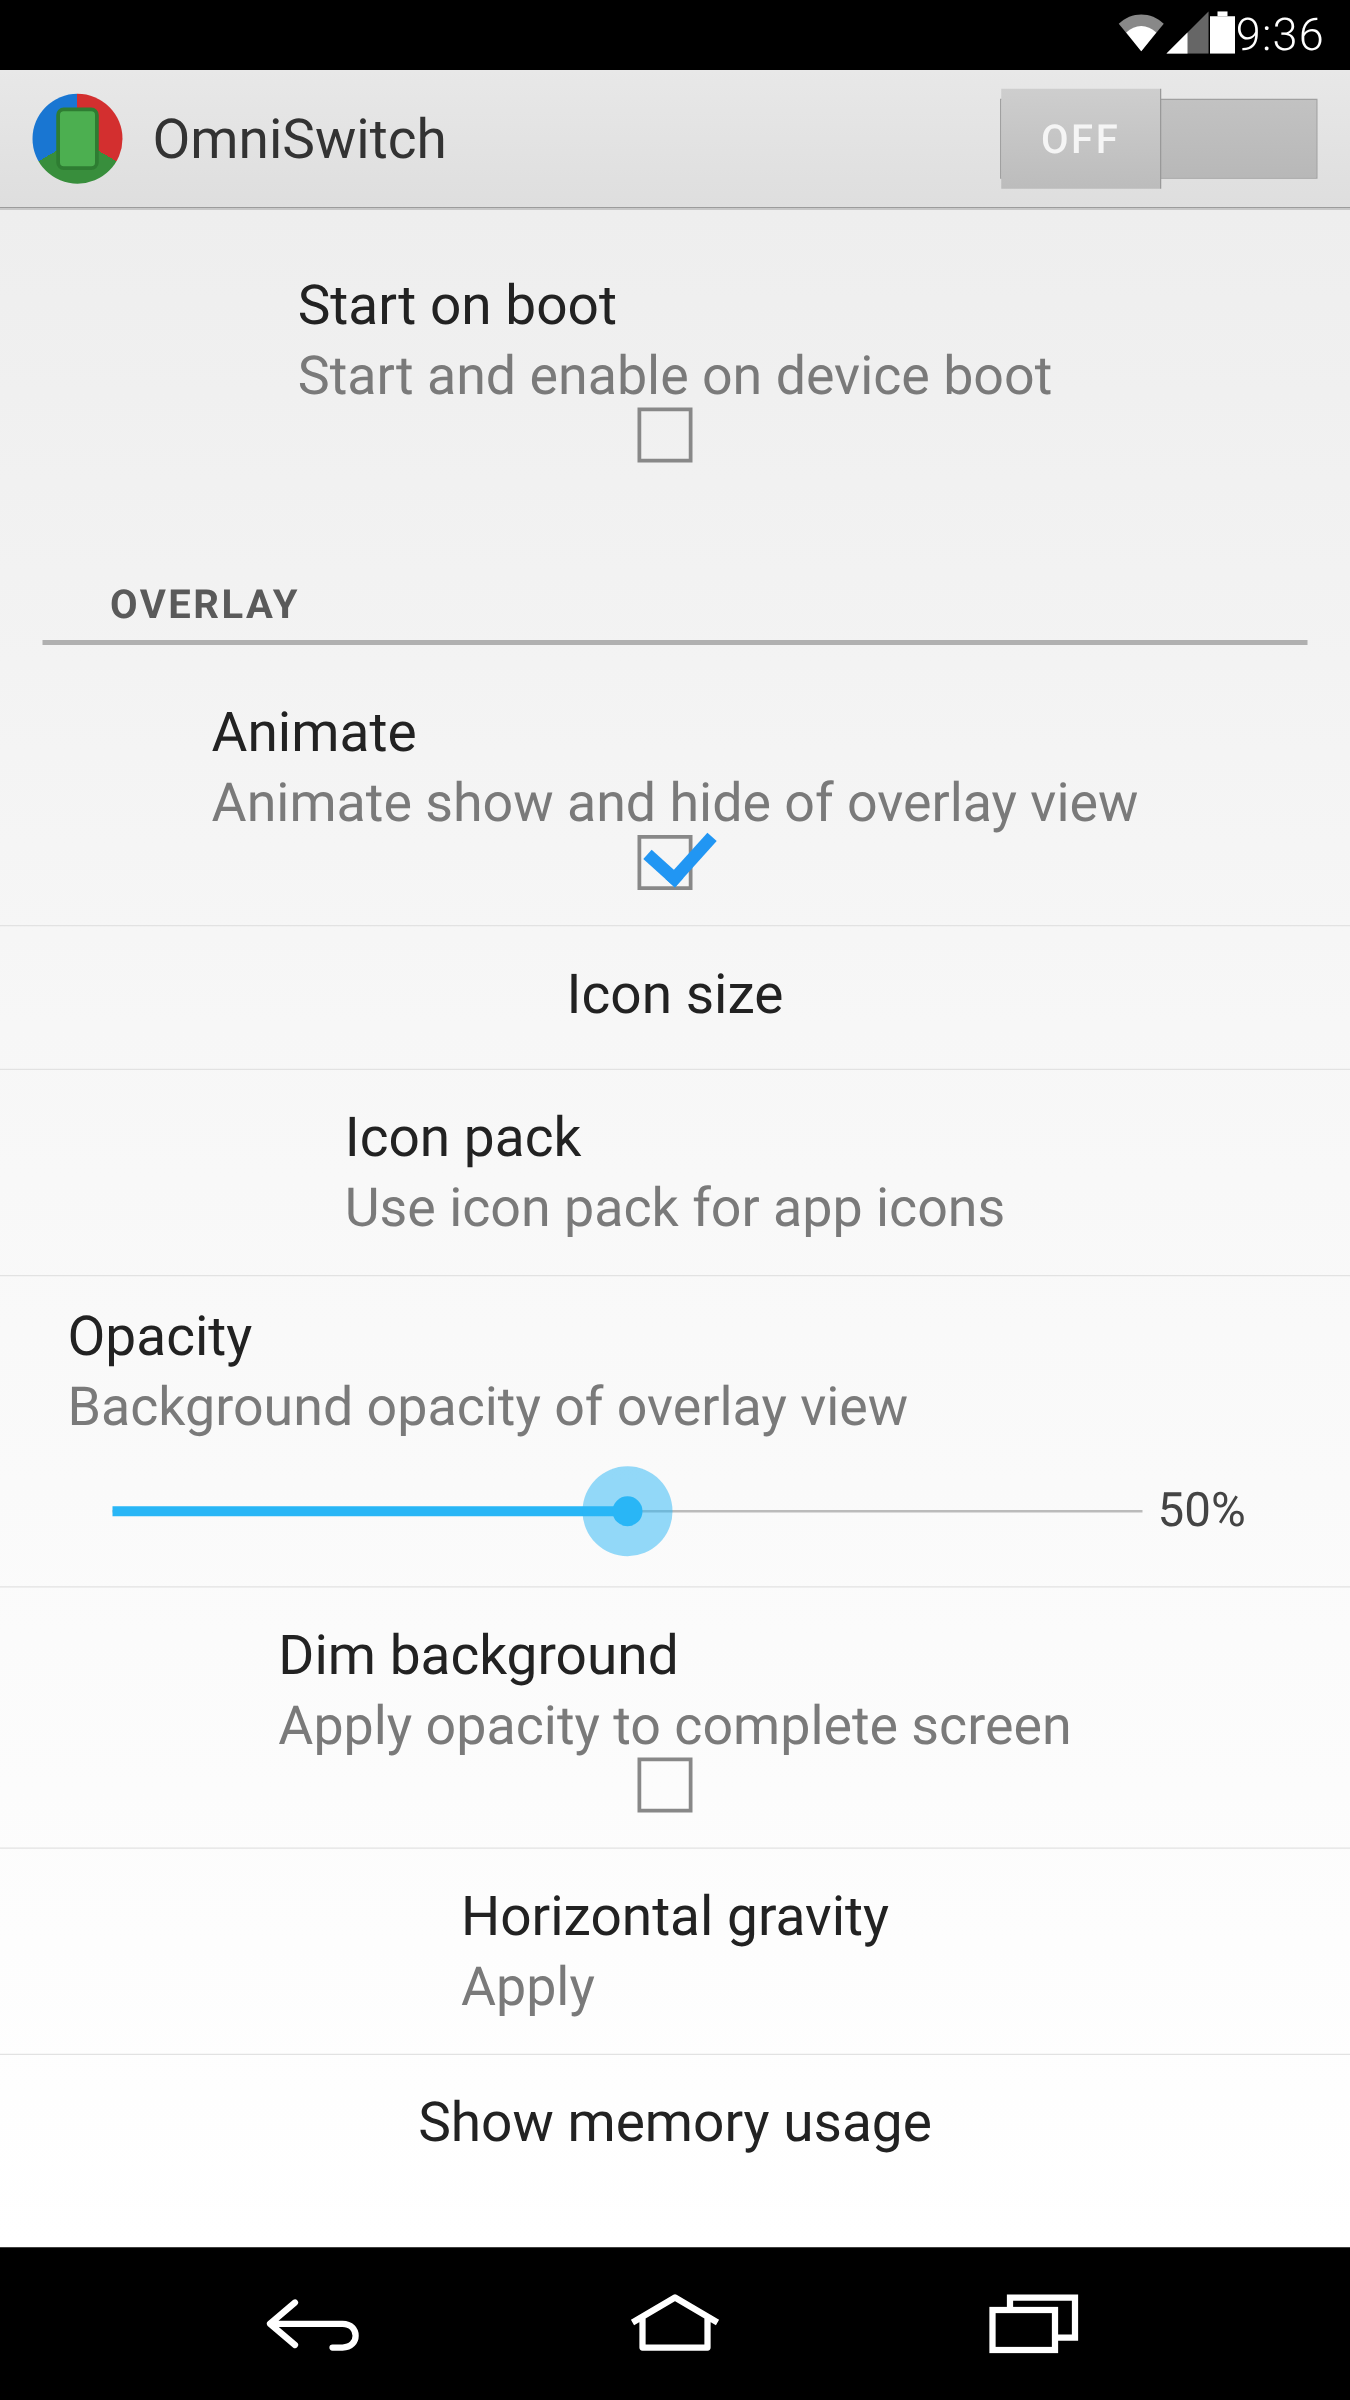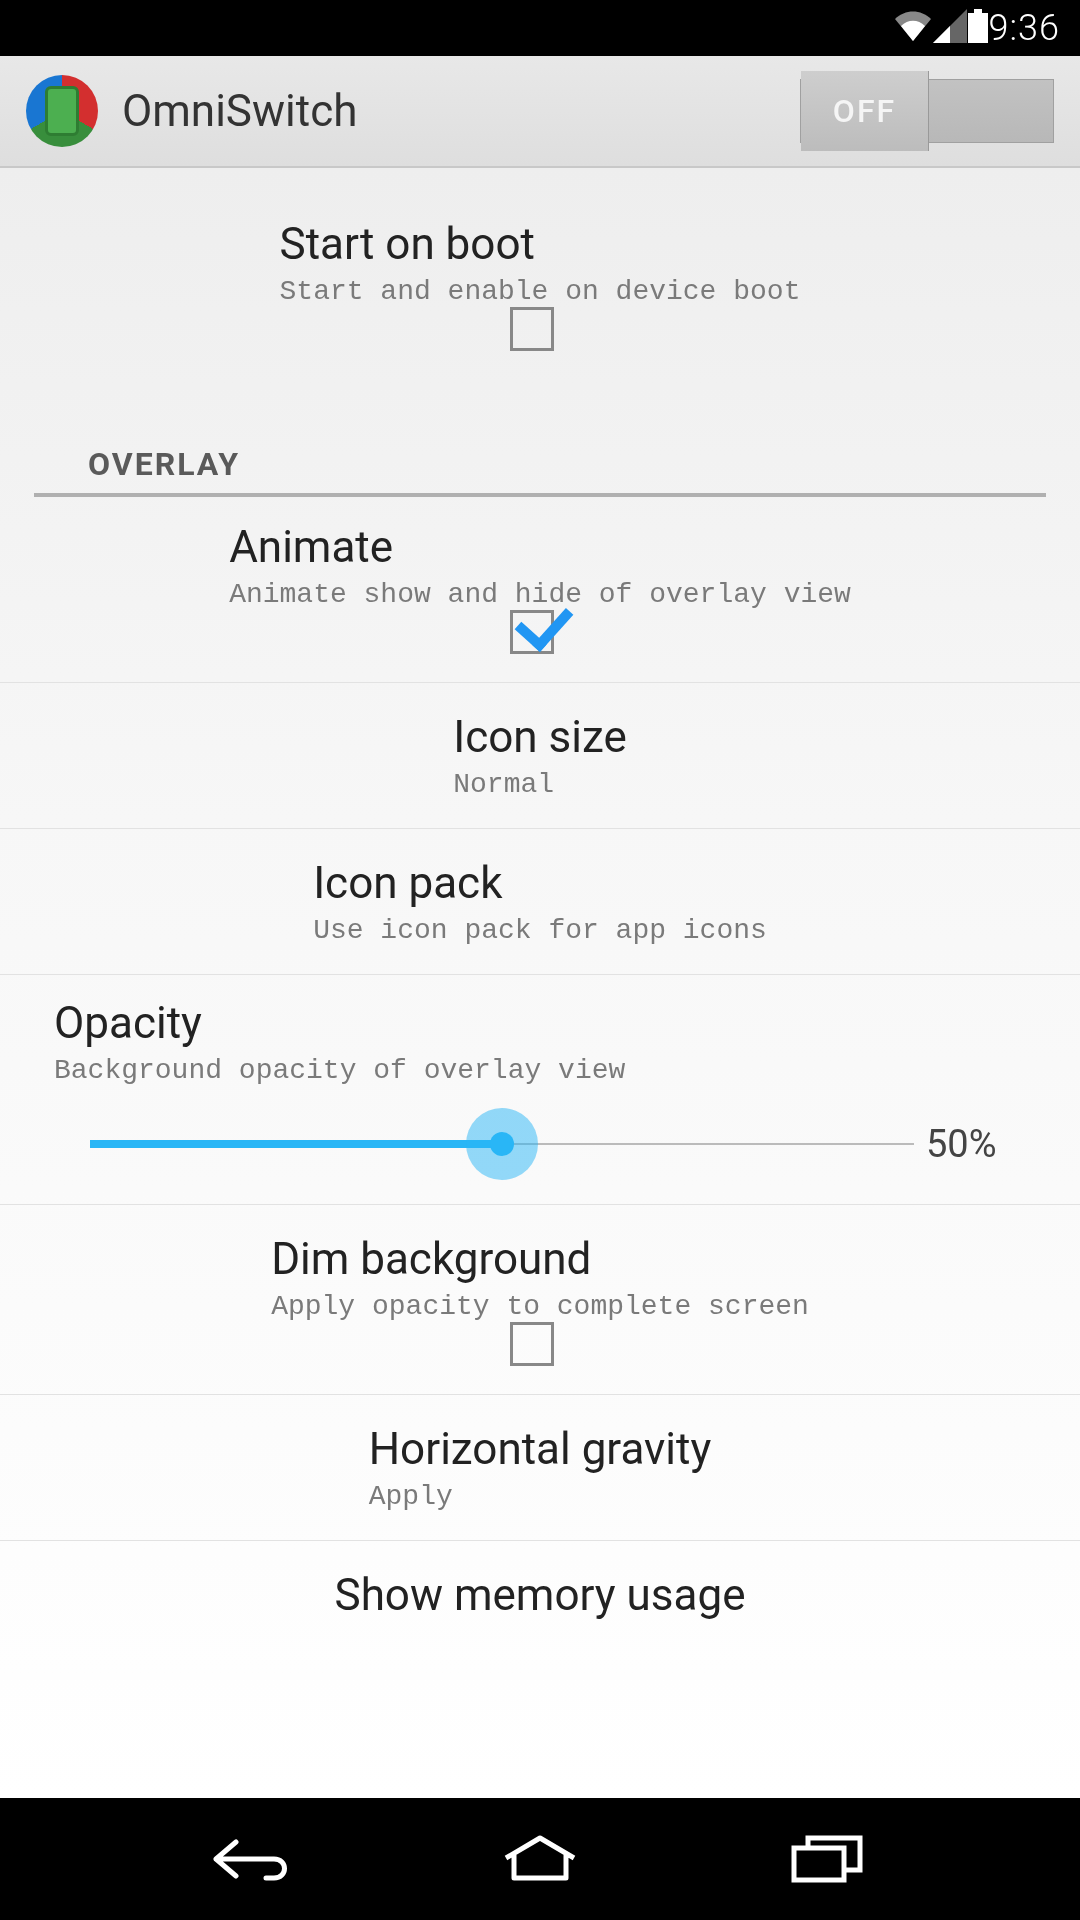--- a/index.html
+++ b/index.html
@@ -85,24 +85,23 @@
   }
   .setting-row.no-border { border-bottom: none; }
   .setting-text { flex: 1; }
   .setting-title {
     font-size: 44px;
     color: #222;
     font-weight: 400;
     margin-bottom: 6px;
   }
   .setting-sub {
-    font-size: 28px;
+    font-size: 43px;
     color: #7a7a7a;
     font-weight: 400;
-    font-family: Liberation Mono, monospace;
   }
   .checkbox {
     width: 44px; height: 44px;
     border: 3px solid #888;
     position: relative;
     margin-right: 16px;
   }
   .checkbox.checked::after {
     content: "";
     position: absolute;
@@ -231,32 +230,31 @@
   <div class="setting-row first-row">
     <div class="setting-text">
       <div class="setting-title">Start on boot</div>
       <div class="setting-sub">Start and enable on device boot</div>
     </div>
     <div class="checkbox"></div>
   </div>
 
   <div class="section-header">OVERLAY</div>
 
-  <div class="setting-row" style="padding-top:24px;">
+  <div class="setting-row" style="padding-top:44px;">
     <div class="setting-text">
       <div class="setting-title">Animate</div>
       <div class="setting-sub">Animate show and hide of overlay view</div>
     </div>
     <div class="checkbox checked"></div>
   </div>
 
   <div class="setting-row">
     <div class="setting-text">
       <div class="setting-title">Icon size</div>
-      <div class="setting-sub">Normal</div>
     </div>
   </div>
 
   <div class="setting-row">
     <div class="setting-text">
       <div class="setting-title">Icon pack</div>
       <div class="setting-sub">Use icon pack for app icons</div>
     </div>
   </div>
 

